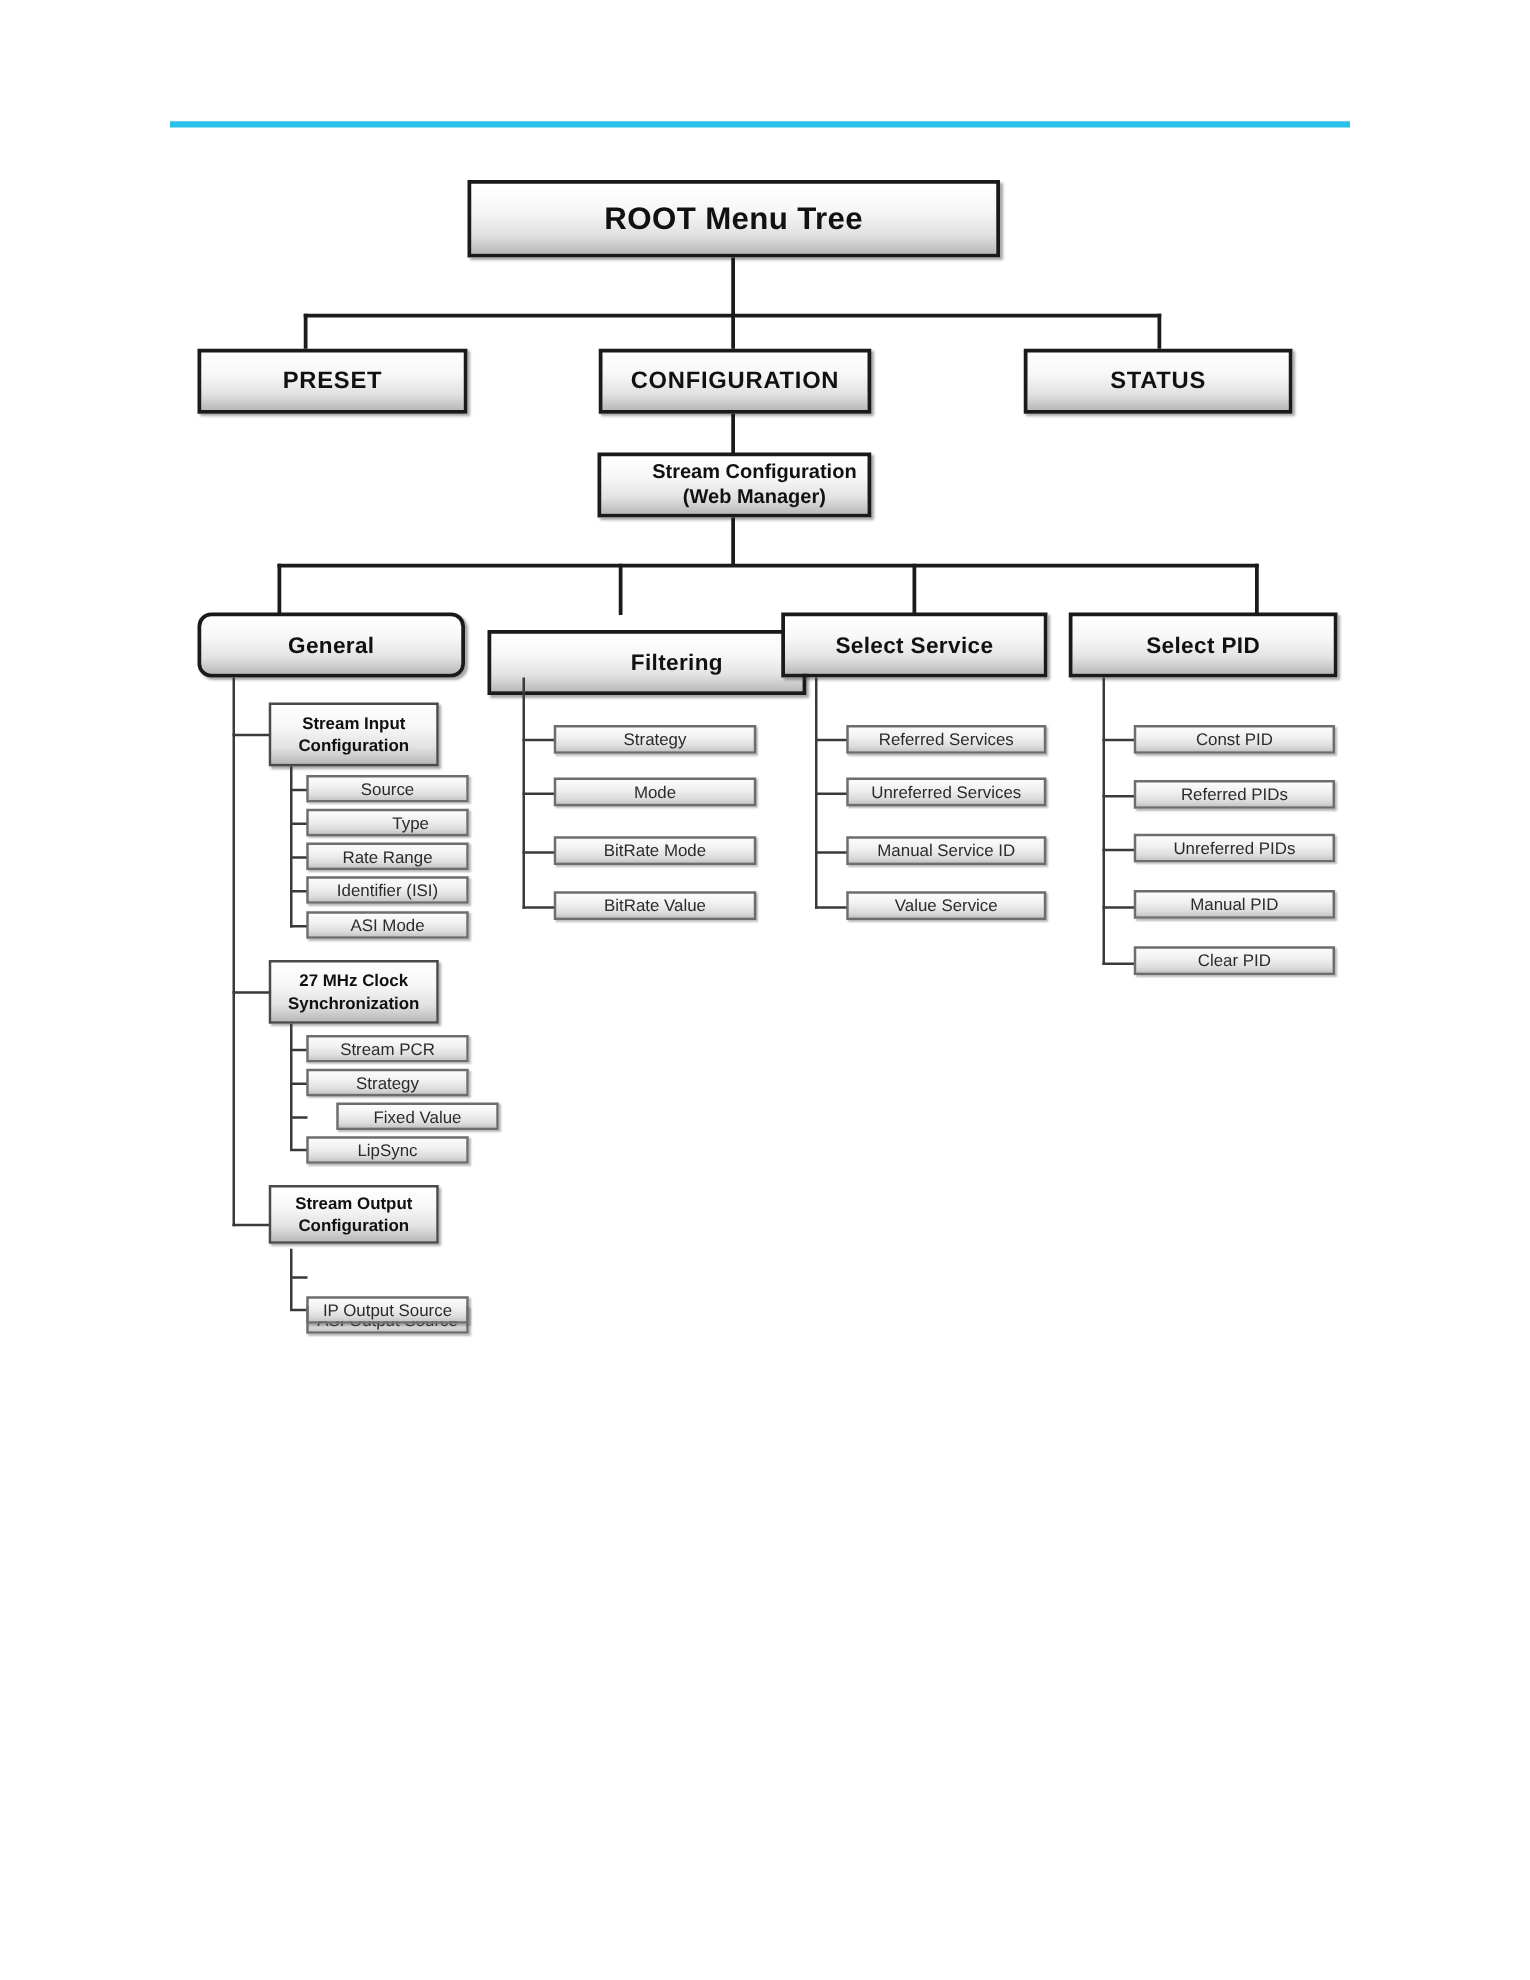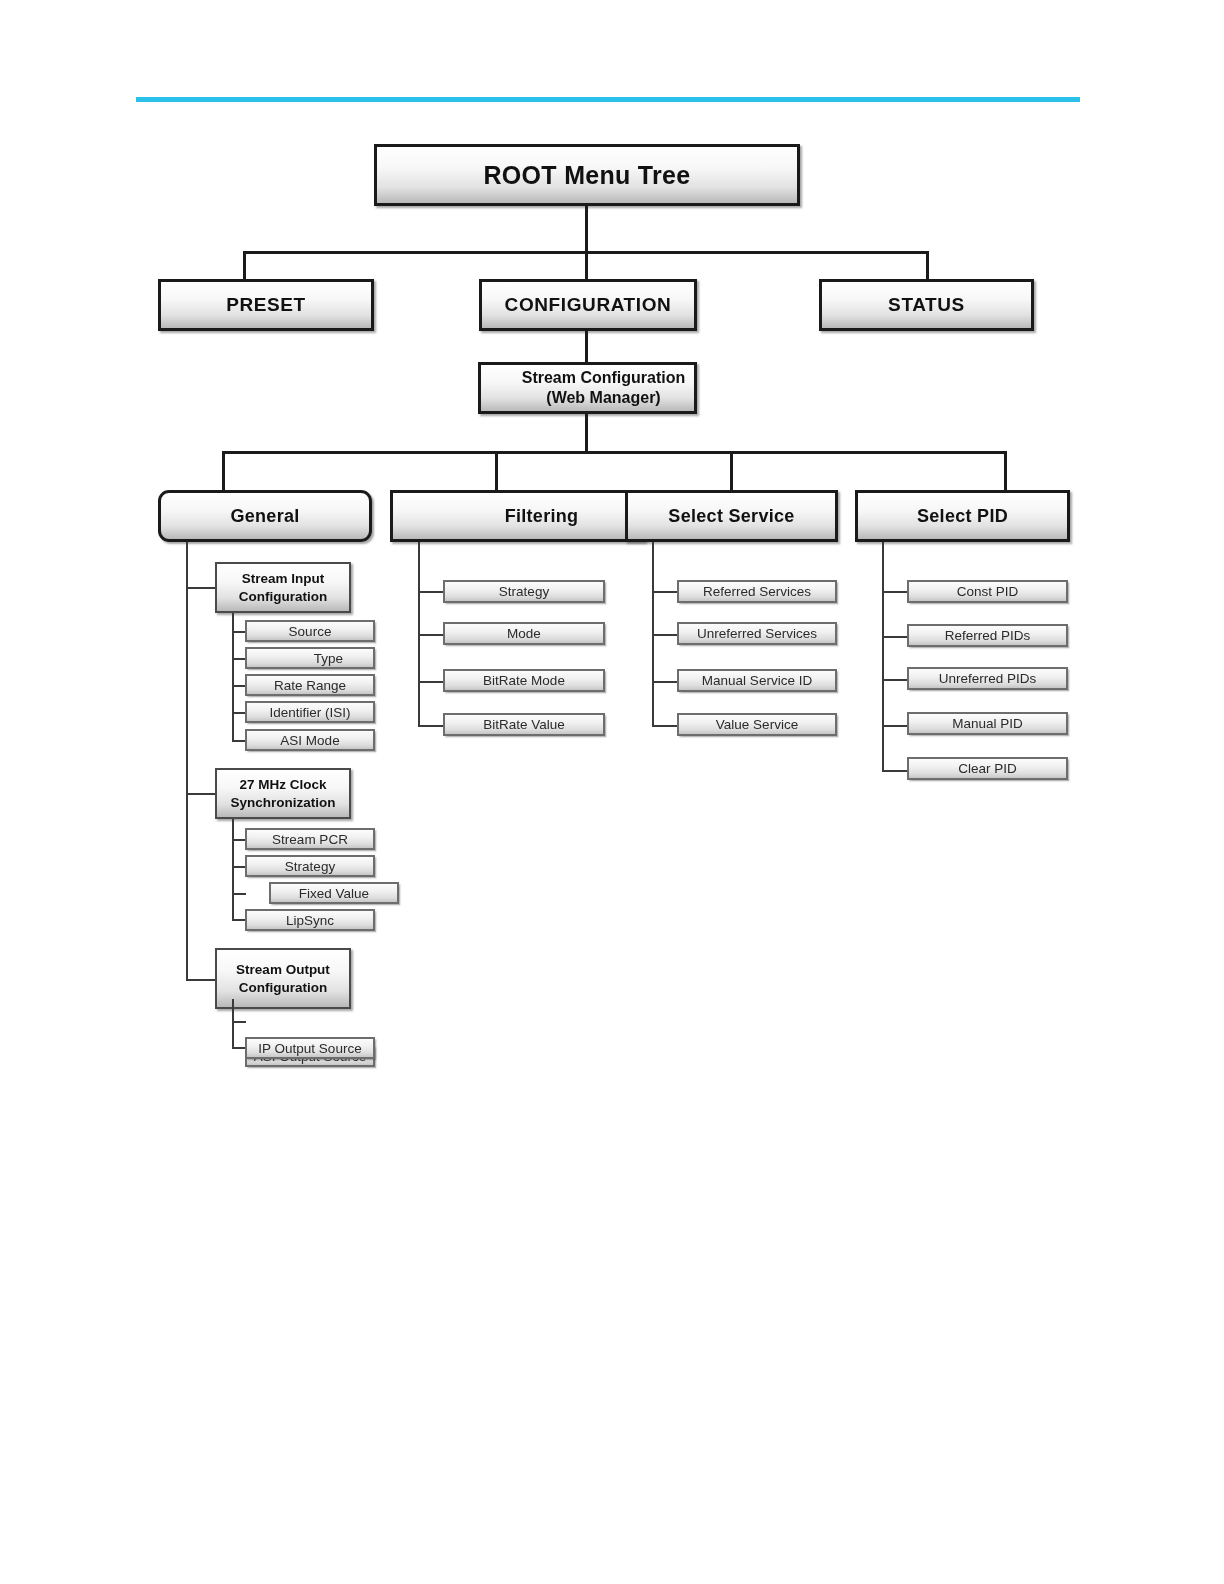--- a/index.html
+++ b/index.html
@@ -140,21 +140,21 @@
   <div class="ln v" style="left:585px; top:414px; width:3px; height:39px;"></div>
   <div class="ln h" style="left:222px; top:451px; width:785px; height:3px;"></div>
   <div class="ln v" style="left:222px; top:451px; width:3px; height:41px;"></div>
   <div class="ln v" style="left:495px; top:451px; width:3px; height:41px;"></div>
   <div class="ln v" style="left:730px; top:451px; width:3px; height:41px;"></div>
   <div class="ln v" style="left:1004px; top:451px; width:3px; height:41px;"></div>
 
   <div class="box lvl4" style="left:158px; top:490px; width:214px; height:52px;border-radius:11px;">
     <span>General</span>
   </div>
-  <div class="box lvl4" style="left:390px; top:490px; width:255px; height:52px;padding-left:48px;">
+  <div class="box lvl4" style="left:390px; top:504px; width:255px; height:52px;padding-left:48px;">
     <span>Filtering</span>
   </div>
   <div class="box lvl4" style="left:625px; top:490px; width:213px; height:52px;">
     <span>Select Service</span>
   </div>
   <div class="box lvl4" style="left:855px; top:490px; width:215px; height:52px;">
     <span>Select PID</span>
   </div>
 
   <div class="ln thin v" style="left:186px; top:542px; width:2px; height:439px;"></div>
@@ -210,21 +210,21 @@
   <div class="box leaf" style="left:245px; top:855px; width:130px; height:22px;">
     <span>Strategy</span>
   </div>
   <div class="box leaf" style="left:245px; top:882px; width:130px; height:22px;margin-left:24px;">
     <span>Fixed Value</span>
   </div>
   <div class="box leaf" style="left:245px; top:909px; width:130px; height:22px;">
     <span>LipSync</span>
   </div>
 
-  <div class="box group" style="left:215px; top:948px; width:136px; height:61px;">
+  <div class="box group" style="left:215px; top:948px; width:136px; height:47px;">
     <span>
       <span>Stream Output</span><br>
       <span>Configuration</span>
     </span>
   </div>
   <div class="ln thin v" style="left:232px; top:999px; width:2px; height:49px;"></div>
   <div class="ln thin h" style="left:232px; top:1021px; width:14px; height:2px;"></div>
   <div class="ln thin h" style="left:232px; top:1047px; width:14px; height:2px;"></div>
 
   <div class="box leaf" style="left:245px; top:1010px; width:130px; height:22px;margin-top:35px;">

